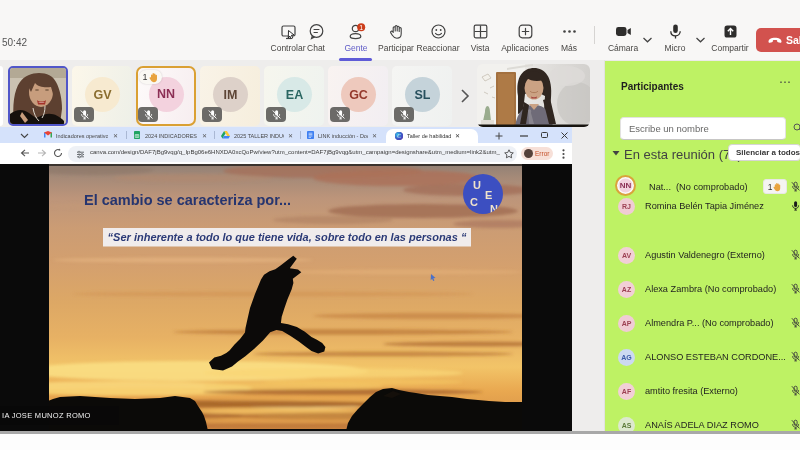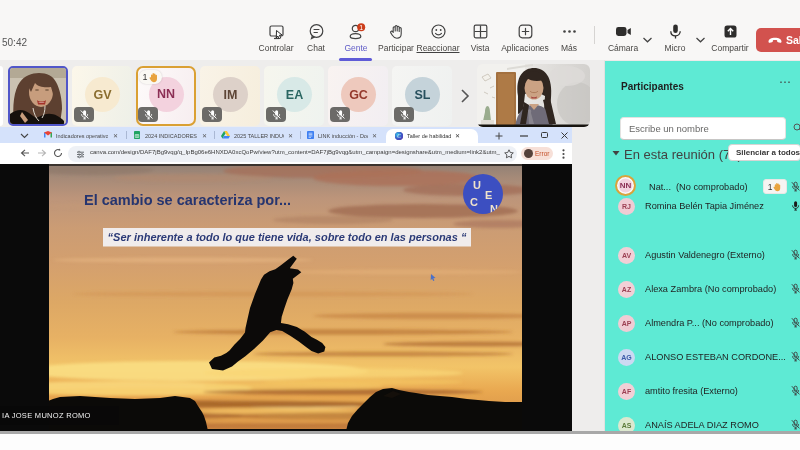--- a/index.html
+++ b/index.html
@@ -20,21 +20,21 @@
 
 <div id="toolbar" class="abs" style="left:0;top:0;width:800px;height:60px;background:#f8f7f6;"></div>
 <div class="abs" style="left:2px;top:37px;font-size:10px;color:#555;">50:42</div>
 
 
 <style>
   .tbi { position:absolute; top:23px; width:60px; text-align:center; color:#424242; }
   .tbi svg { display:block; margin:0 auto; }
   .tbi .lbl { font-size:8.5px; margin-top:3px; color:#484644; white-space:nowrap; }
 </style>
-<div class="tbi" style="left:246px;">
+<div class="tbi" style="left:258px;">
   <svg width="17" height="17" viewBox="0 0 17 17">
       <rect x="2" y="3" width="13" height="10" rx="1.5" fill="none" stroke="#424242" stroke-width="1.2"></rect>
       <path d="M6 15.5h5" stroke="#424242" stroke-width="1.2"></path>
       <path d="M8.5 13v2.5" stroke="#424242" stroke-width="1.2"></path>
       <path d="M8.5 7.5l5.5 4.5-2.6.3 1.4 2.6-1.6.8-1.3-2.6-1.6 1.8z" fill="#fff" stroke="#1a1a1a" stroke-width="0.9"></path>
     </svg>
   <div class="lbl">Controlar</div>
 </div>
 <div class="tbi" style="left:286px;">
   <svg width="17" height="17" viewBox="0 0 17 17">
@@ -53,21 +53,21 @@
     </svg>
   <div class="lbl" style="color:#5f5bc7;">Gente</div>
   <div style="position:absolute;left:13px;top:35px;width:33px;height:3px;border-radius:2px;background:#5f5bd7;"></div>
 </div>
 <div class="tbi" style="left:366px;">
   <svg width="17" height="17" viewBox="0 0 17 17">
       <path d="M5.2 9.5V4.7c0-.6.4-1 1-1s1 .4 1 1V8 3.5c0-.6.4-1 1-1s1 .4 1 1V8 4.2c0-.6.4-1 1-1s1 .4 1 1V8.5 5.6c0-.6.4-1 1-1s1 .4 1 1v5.2c0 2.6-1.8 4.4-4.3 4.4-2.2 0-3.3-1-4.6-3l-1.5-2.3c-.4-.6-.2-1.3.4-1.6.5-.3 1.1-.2 1.5.3z" fill="none" stroke="#424242" stroke-width="1.1" stroke-linejoin="round"></path>
     </svg>
   <div class="lbl">Participar</div>
 </div>
-<div class="tbi" style="left:408px;text-decoration:underline;">
+<div class="tbi" style="left:408px;">
   <svg width="17" height="17" viewBox="0 0 17 17">
       <circle cx="8.5" cy="8.5" r="6.5" fill="none" stroke="#424242" stroke-width="1.2"></circle>
       <circle cx="6.3" cy="7" r="0.9" fill="#424242"></circle>
       <circle cx="10.7" cy="7" r="0.9" fill="#424242"></circle>
       <path d="M5.5 10.4c.8 1 1.8 1.5 3 1.5s2.2-.5 3-1.5" fill="none" stroke="#424242" stroke-width="1.1" stroke-linecap="round"></path>
     </svg>
   <div class="lbl">Reaccionar</div>
 </div>
 <div class="tbi" style="left:450px;">
   <svg width="17" height="17" viewBox="0 0 17 17">
@@ -459,21 +459,21 @@
 
       <path d="M303 267 L305 259 L309 252 L315 245 L321 239 L327 233 L333 228 L340 225 L349 224 L356 226 L366 228 L373 229 L385 231 L397 232 L409 233 L424 235 L446 237 L462 238 L480 238 L480 267 Z" fill="#0b0a08"></path>
       <path d="M340 232 l10 -5 8 3 -9 4z" fill="#1a120c" opacity="0.6"></path>
     </svg>
 
     <div class="abs" style="left:0;top:242px;width:119px;height:19px;background:rgba(8,8,8,0.82);color:#f2f2f2;font-size:7.5px;display:flex;align-items:center;padding-left:2px;letter-spacing:0.3px;white-space:nowrap;">IA JOSE MUNOZ ROMO</div>
   </div>
 </div>
 
 
-<div id="panel" class="abs" style="left:604px;top:60px;width:196px;height:373px;background:#5eead4;border-left:1px solid #e2e1e0;border-top:1px solid #eceae9;overflow:hidden;">
+<div id="panel" class="abs" style="left:604px;top:60px;width:196px;height:373px;background:#bef264;border-left:1px solid #e2e1e0;border-top:1px solid #eceae9;overflow:hidden;">
   <div class="abs" style="left:16px;top:20px;font-size:10px;font-weight:bold;color:#1f1f1f;">Participantes</div>
   <div class="abs" style="left:174px;top:14px;font-size:12px;color:#424242;letter-spacing:1px;">⋯</div>
 
   <div class="abs" style="left:15px;top:56px;width:166px;height:23px;background:#fff;border:1px solid #e3e2e1;border-bottom-color:#c7c6c5;border-radius:4px;"></div>
   <div class="abs" style="left:24px;top:62px;font-size:9.5px;color:#686867;">Escribe un nombre</div>
   <svg class="abs" style="left:188px;top:62px;" width="10" height="10" viewBox="0 0 10 10">
       <circle cx="4" cy="4" r="3" fill="none" stroke="#555" stroke-width="1"></circle>
       <path d="M6.3 6.3L9 9" stroke="#555" stroke-width="1"></path>
     </svg>
 

